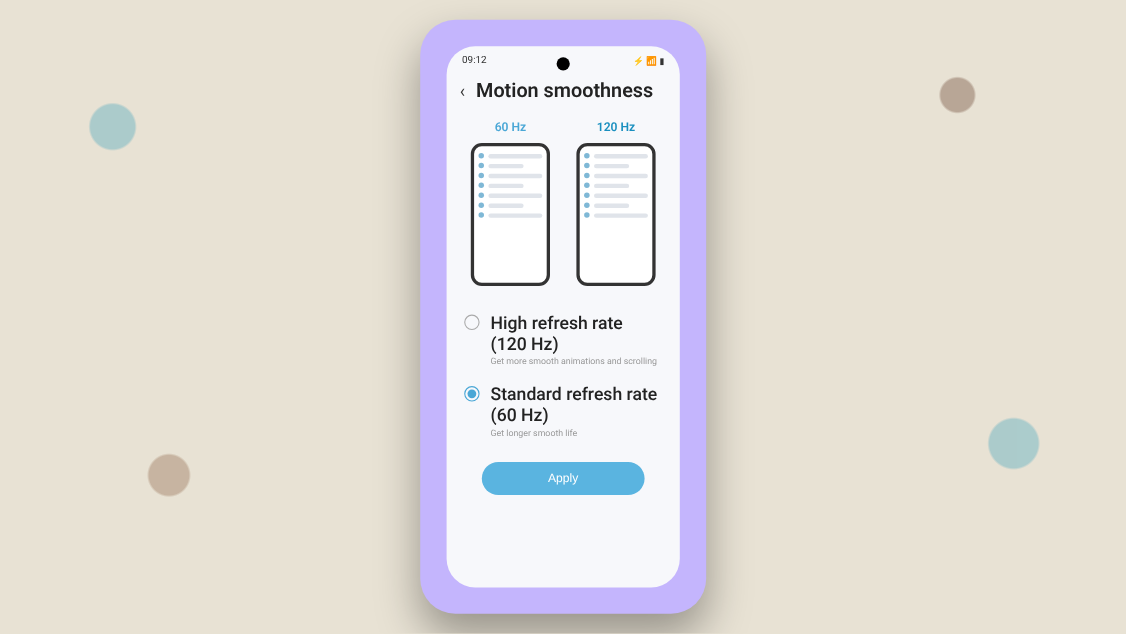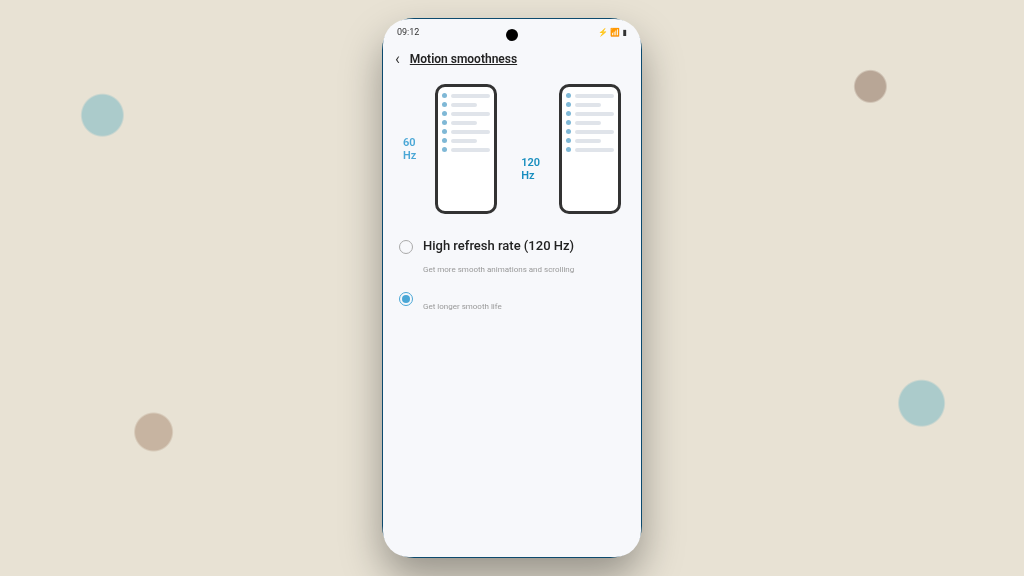--- a/index.html
+++ b/index.html
@@ -23,23 +23,23 @@
         radial-gradient(circle at 85% 15%, #8a6b5a 0 15px, transparent 17px),
         radial-gradient(circle at 15% 75%, #a8886f 0 18px, transparent 20px),
         radial-gradient(circle at 90% 70%, #6fb5c4 0 22px, transparent 24px),
         linear-gradient(#e8e2d4, #e8e2d4);
       opacity: 0.5;
     }
     .phone {
       position: relative;
       width: 260px;
       height: 540px;
-      background: #0c4a6e;
+      background: #c4b5fd;
       border-radius: 32px;
-      padding: 1px;
+      padding: 24px;
       box-shadow: 0 20px 40px rgba(0,0,0,0.35);
       z-index: 2;
     }
     .screen {
       background: #f7f8fb;
       width: 100%;
       height: 100%;
       border-radius: 26px;
       overflow: hidden;
       position: relative;
@@ -72,43 +72,42 @@
       display: flex;
       align-items: center;
       padding: 8px 12px 16px;
       gap: 10px;
     }
     .back-icon {
       font-size: 16px;
       color: #333;
     }
     .page-title {
-      font-size: 12px;
+      font-size: 18px;
       font-weight: 600;
       color: #222;
-      text-decoration: underline;
     }
     .preview-row {
       display: flex;
       justify-content: center;
       gap: 24px;
       padding: 0 20px 16px;
     }
     .preview-col {
       display: flex;
-      flex-direction: row;
+      flex-direction: column;
       align-items: center;
       gap: 8px;
     }
     .preview-label {
       font-size: 11px;
       font-weight: 600;
       color: #4aa7d6;
     }
-    .preview-label.hz120 { color: #1a8fbf; margin-top: 40px; }
+    .preview-label.hz120 { color: #1a8fbf; }
     .mini-phone {
       width: 72px;
       height: 130px;
       border: 3px solid #333;
       border-radius: 10px;
       background: #fff;
       padding: 6px 4px;
       display: flex;
       flex-direction: column;
       gap: 4px;
@@ -151,28 +150,28 @@
     }
     .radio.selected::after {
       content: "";
       position: absolute;
       inset: 2px;
       background: #4aa7d6;
       border-radius: 50%;
     }
     .option-text { flex: 1; }
     .option-title {
-      font-size: 13px;
+      font-size: 16px;
       color: #222;
       font-weight: 500;
     }
     .option-sub {
       font-size: 8px;
       color: #999;
-      margin-top: 12px;
+      margin-top: 2px;
     }
     .apply-btn {
       margin: 14px auto 0;
       display: block;
       width: 70%;
       padding: 9px 0;
       background: #5ab4e0;
       color: #fff;
       border: none;
       border-radius: 20px;
@@ -274,18 +273,20 @@
       <div class="radio"></div>
       <div class="option-text">
         <div class="option-title">High refresh rate (120 Hz)</div>
         <div class="option-sub">Get more smooth animations and scrolling</div>
       </div>
     </div>
 
     <div class="option">
       <div class="radio selected"></div>
       <div class="option-text">
+        <div class="option-title">Standard refresh rate (60 Hz)</div>
         <div class="option-sub">Get longer smooth life</div>
       </div>
     </div>
 
+    <button class="apply-btn">Apply</button>
   </div>
 </div>
 
 </body></html>

